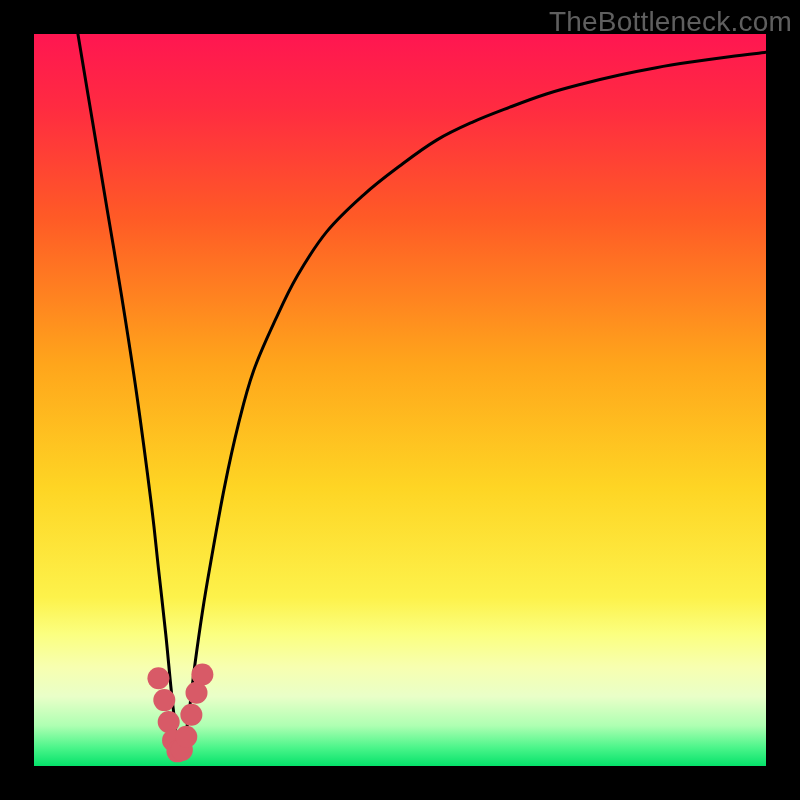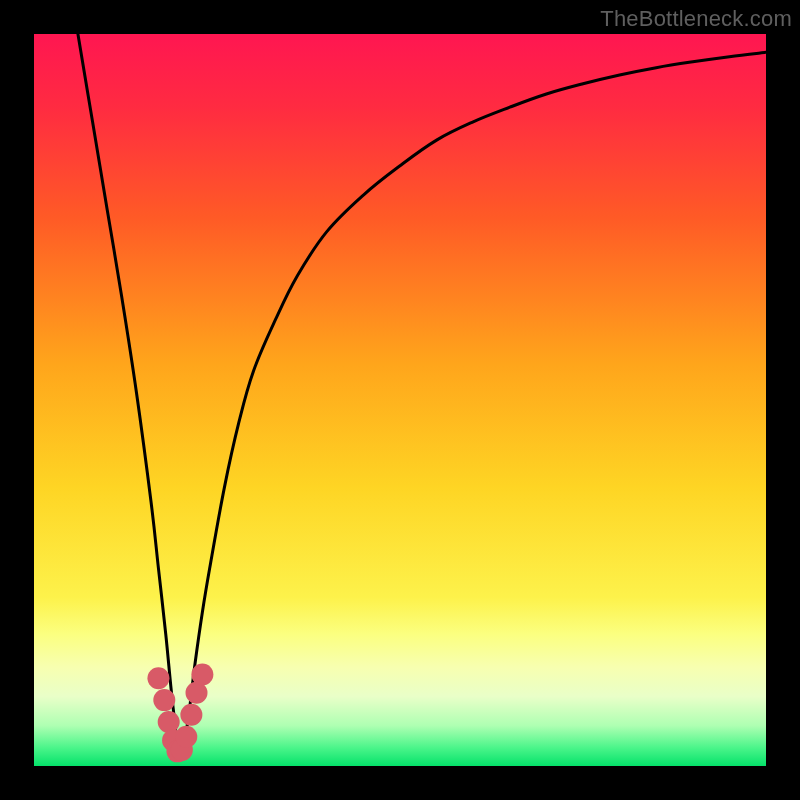--- a/index.html
+++ b/index.html
@@ -23,21 +23,21 @@
     top: 34px;
     width: 732px;
     height: 732px;
     overflow: hidden;
   }
   .watermark {
     position: absolute;
     top: 6px;
     right: 8px;
     color: #5f5f5f;
-    font-size: 22px;
+    font-size: 28px;
     font-weight: 500;
     letter-spacing: 0.2px;
     user-select: none;
   }
   svg { display: block; }
 </style>
 </head>
 <body>
 
 <div class="frame">

